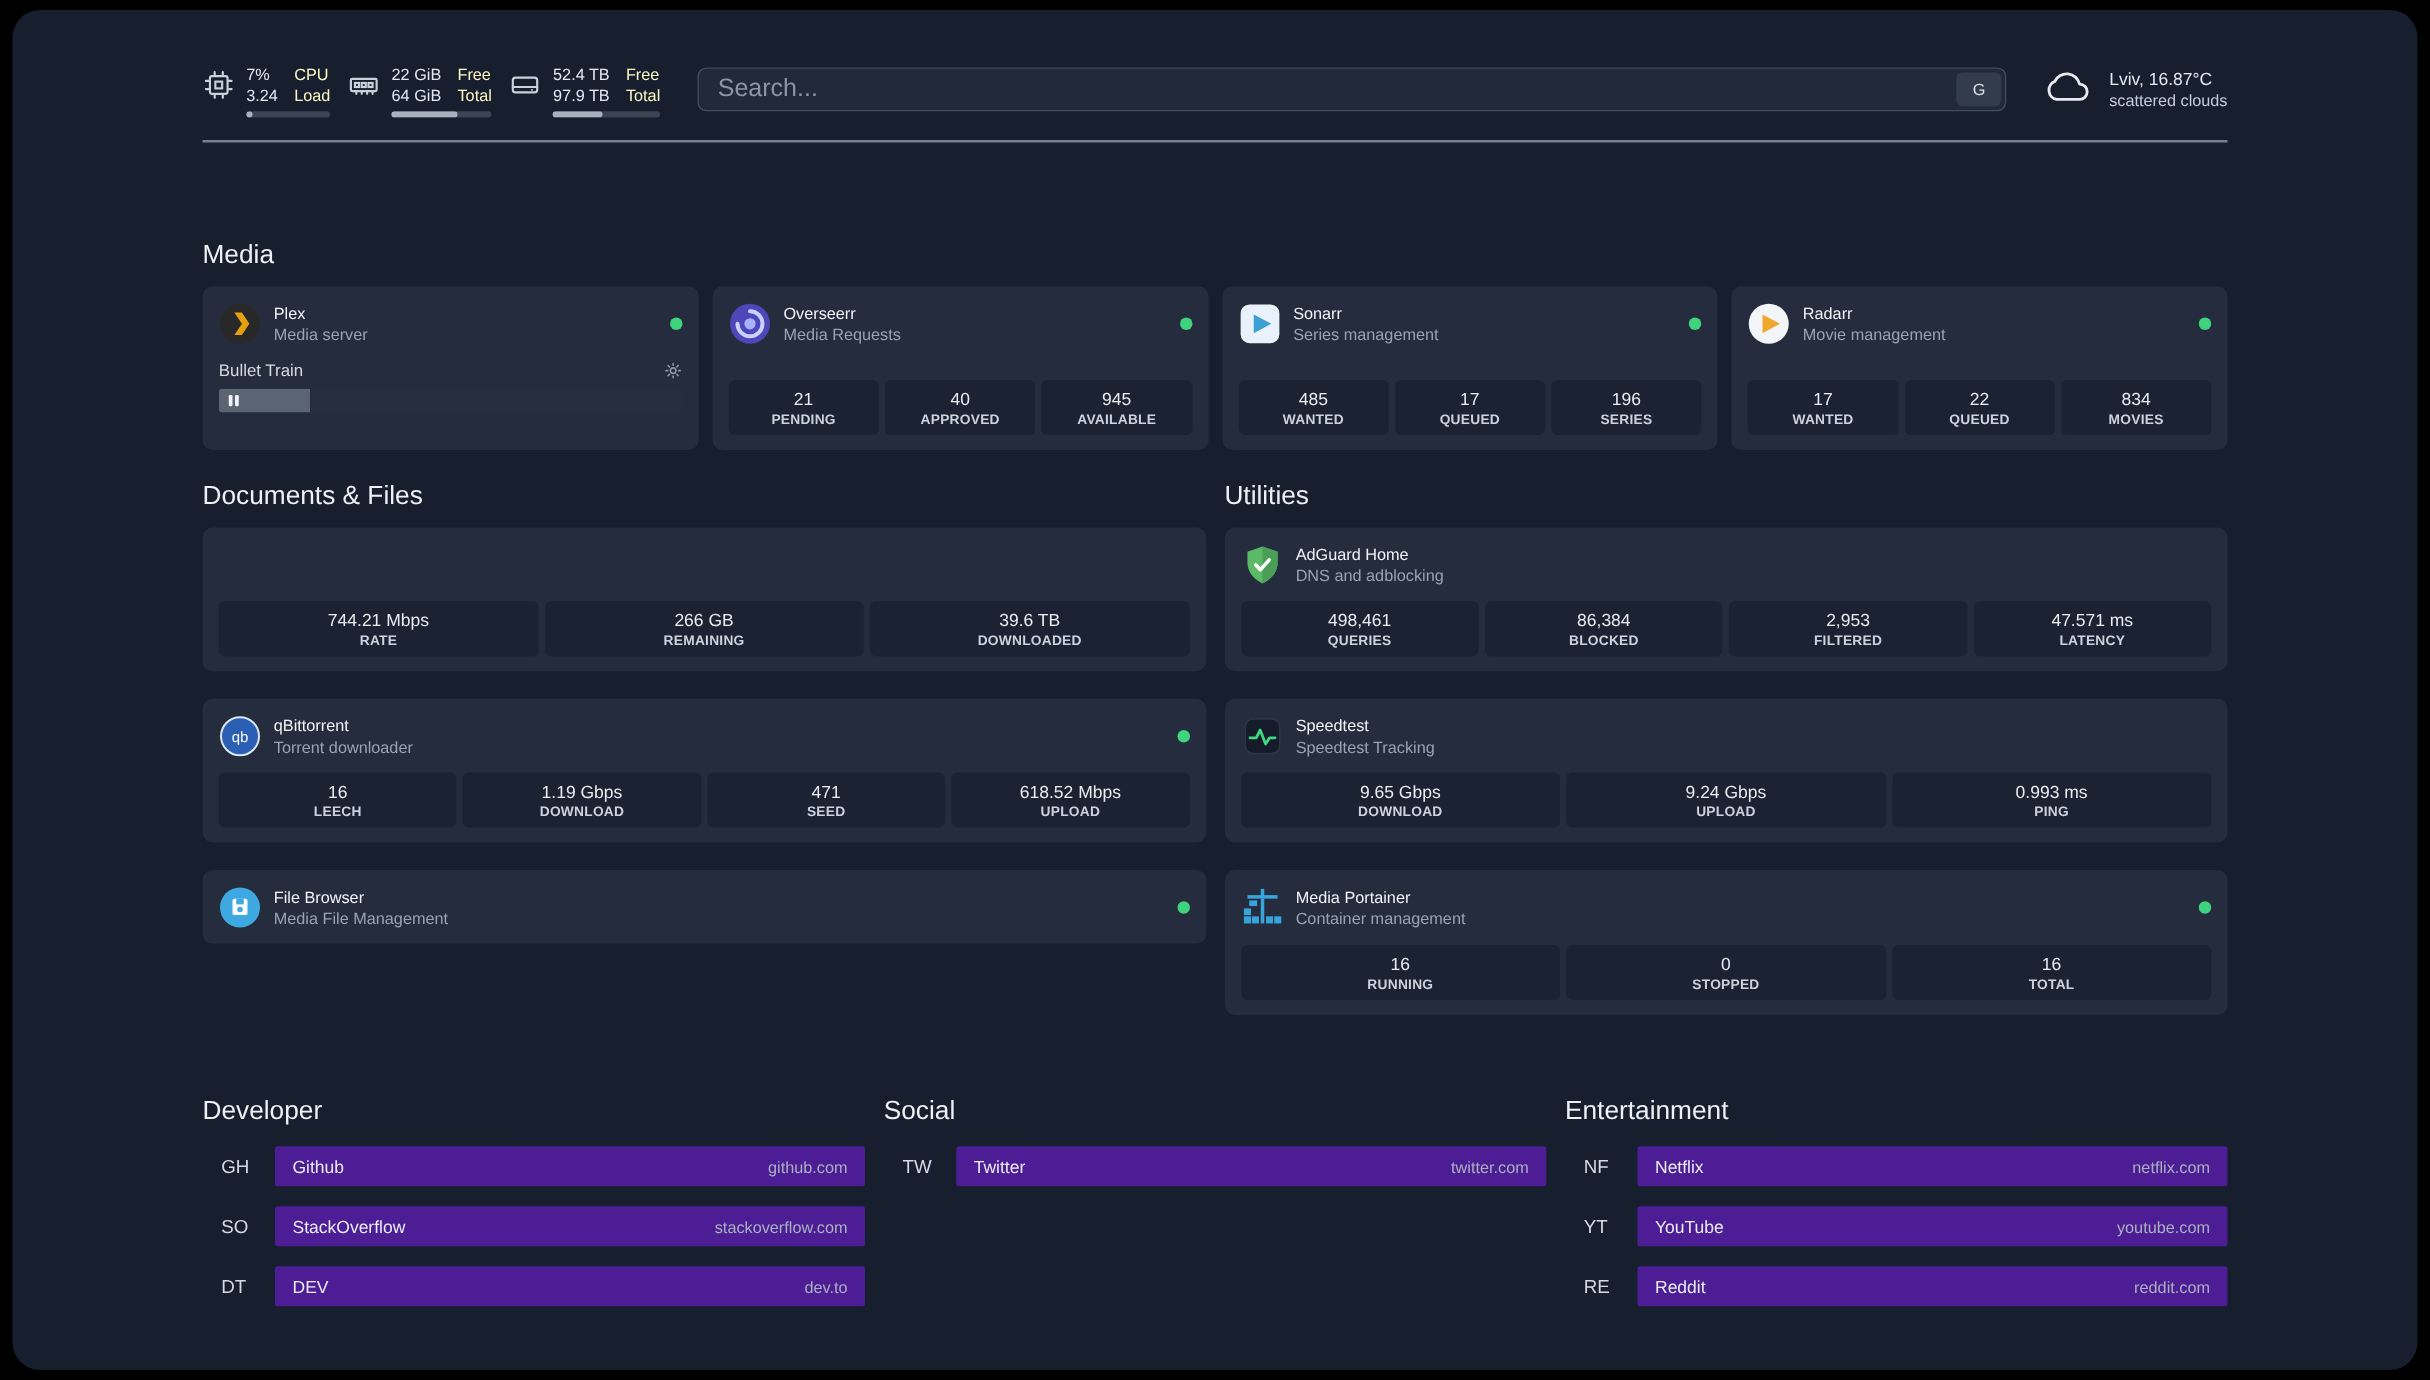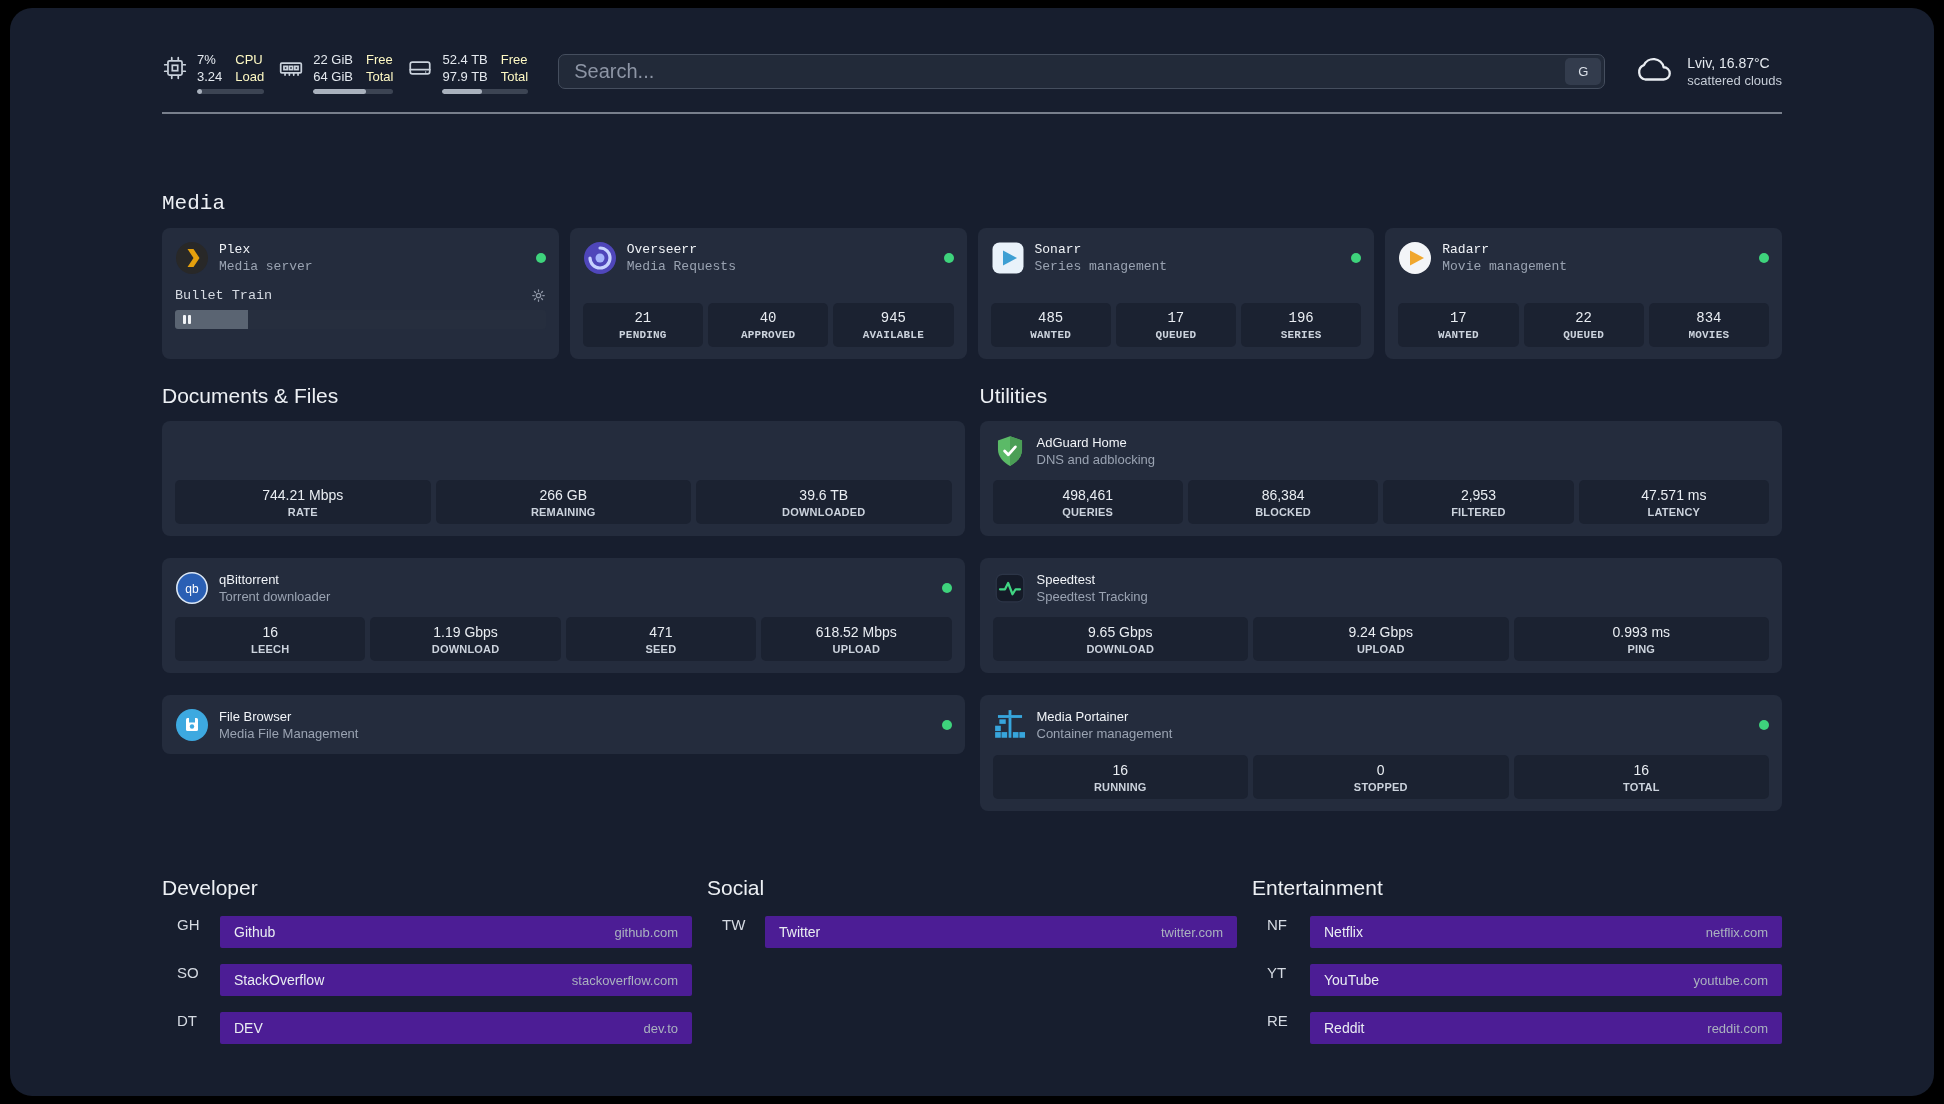--- a/index.html
+++ b/index.html
@@ -27,21 +27,21 @@
                 background:#333c4d; color:#dbe0e8; font-size:13px; font-family:inherit; cursor:pointer; }
 
   .weather { display:flex; align-items:center; gap:12px; margin-top:1px; }
   .weather-loc { font-size:14px; color:#e4e9ef; line-height:18px; }
   .weather-cond { font-size:13px; color:#c6cdd7; line-height:17px; }
 
   .divider { margin-top:18px; border-top:2px solid rgba(200,208,219,0.55); }
 
   
   .section-title { font-size:21px; font-weight:500; color:#edf0f4; }
-  .media-section { margin-top:78px;font-family:Liberation Mono, monospace; }
+  .media-section { margin-top:78px; }
   .media-grid { display:grid; grid-template-columns:repeat(4,1fr); gap:11px; margin-top:13px; }
 
   .card { background:#242c3d; border-radius:8px; padding:12px 13px; cursor:pointer; }
   .media-card { height:131px; display:flex; flex-direction:column; }
   .card-head { display:flex; align-items:center; gap:10px; }
   .svc-icon { width:34px; height:34px; flex:none; display:flex; align-items:center; justify-content:center; }
   .head-text { min-width:0; }
   .card-title { font-size:13px; font-weight:500; color:#f1f4f8; line-height:19px; white-space:nowrap; }
   .card-sub { font-size:13px; color:#9aa3b2; line-height:16px; white-space:nowrap; }
   .dot { width:10px; height:10px; border-radius:50%; background:#3ed37c; margin-left:auto; flex:none; }
@@ -63,21 +63,21 @@
 
   .two-col { display:grid; grid-template-columns:1fr 1fr; gap:15px; margin-top:25px; align-items:start; }
   .col-cards { display:flex; flex-direction:column; gap:22px; margin-top:13px; }
   .stat-card { height:115px; display:flex; flex-direction:column; }
   .slim-card { height:59px; display:flex; flex-direction:column; justify-content:center; }
   .tall-card { height:116px; display:flex; flex-direction:column; }
 
   
   .bookmarks { display:grid; grid-template-columns:1fr 1fr 1fr; gap:15px; margin-top:65px; }
   .bm-rows { display:flex; flex-direction:column; gap:16px; margin-top:16px; }
-  .bm-row { display:flex; align-items:flex-start; }
+  .bm-row { display:flex; align-items:center; }
   .bm-abbr { width:58px; padding-left:15px; font-size:15px; color:#d5dae2; flex:none; }
   .bm-pill { flex:1; height:32px; border-radius:2px; background:#4c1d95; display:flex; align-items:center; padding:0 14px; cursor:pointer; }
   .bm-name { font-size:14px; color:#e9edf2; }
   .bm-domain { margin-left:auto; font-size:13px; color:#aab2bf; }
 </style>
 </head>
 <body>
 
 <div class="frame">
   <div class="content">

